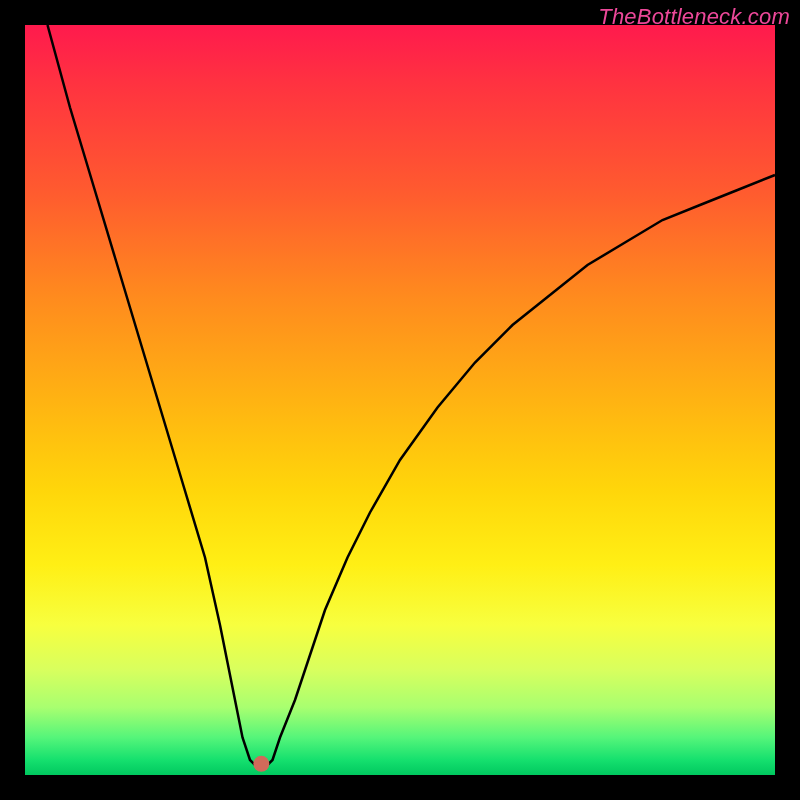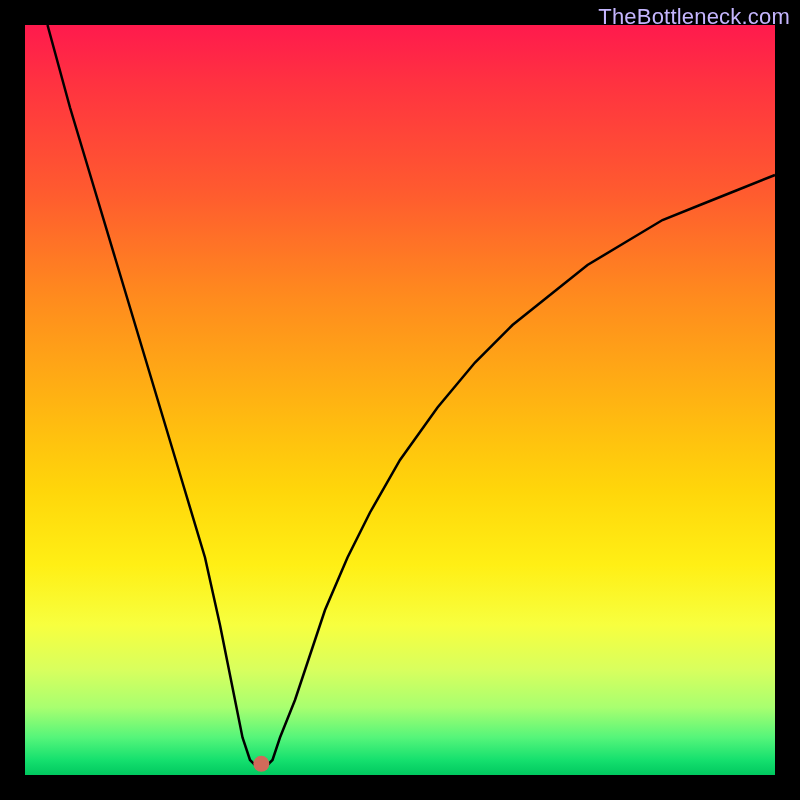--- a/index.html
+++ b/index.html
@@ -37,25 +37,26 @@
       #a8ff70 91%,
       #55f57a 95%,
       #15e06e 98%,
       #00c85f 100%
     );
   }
   .watermark {
     position: absolute;
     top: 4px;
     right: 10px;
-    color: #c4b5fd;
+    color: #ec4899;
     font-size: 22px;
     font-weight: 500;
     letter-spacing: 0.2px;
     user-select: none;
+    font-style: italic;
   }
   svg.curve {
     position: absolute;
     left: 0;
     top: 0;
     width: 750px;
     height: 750px;
     overflow: visible;
   }
 </style>

